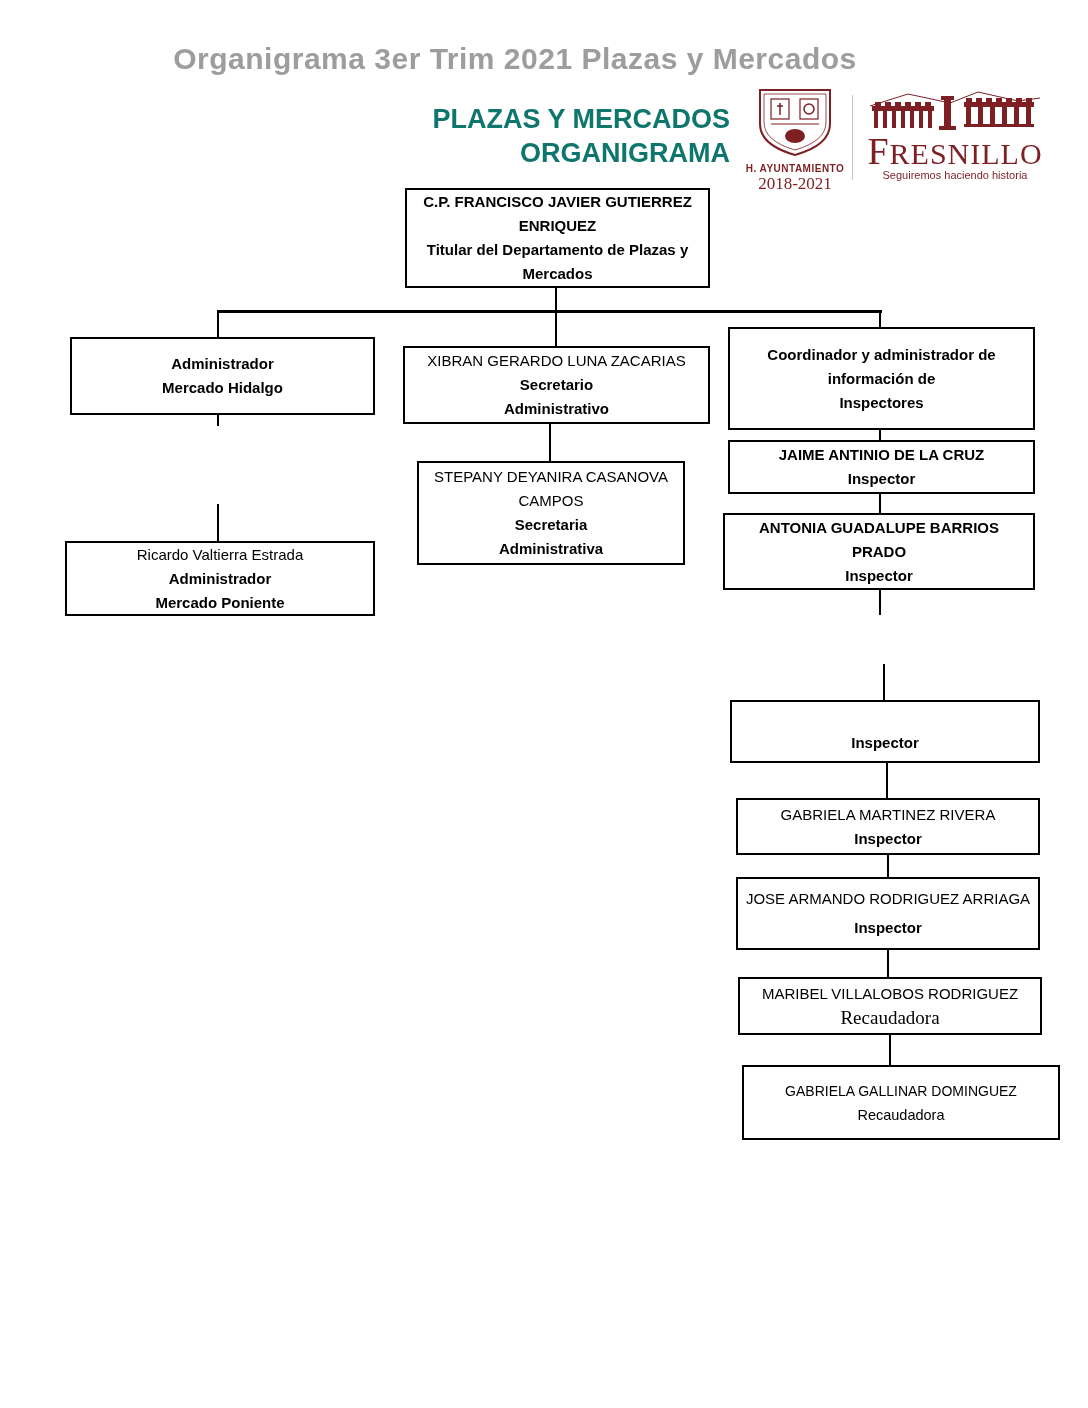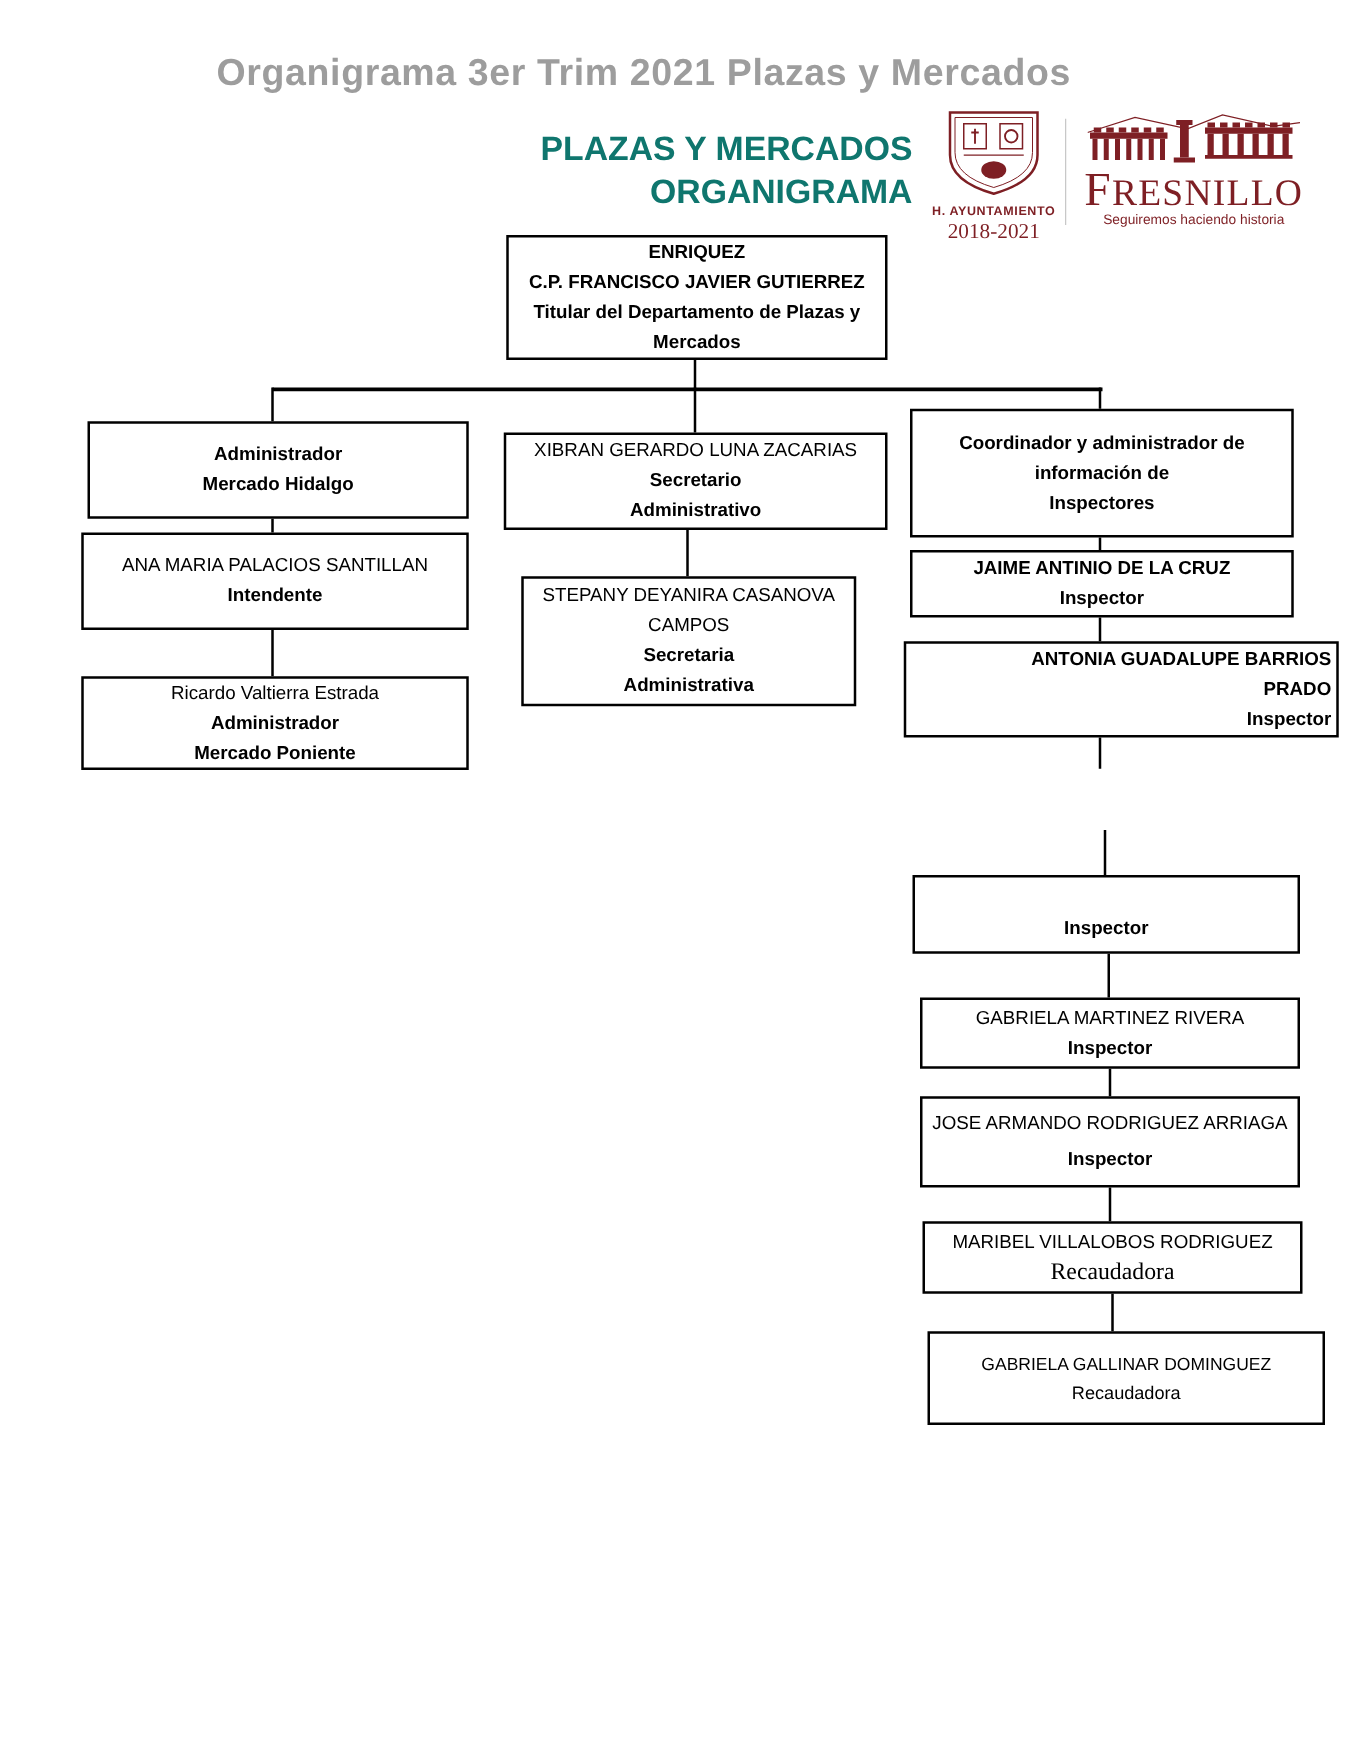--- a/index.html
+++ b/index.html
@@ -121,35 +121,31 @@
       <rect x="132" y="17" width="5" height="17" fill="#7e1f24"></rect>
       <rect x="144" y="17" width="5" height="17" fill="#7e1f24"></rect>
       <rect x="156" y="17" width="5" height="17" fill="#7e1f24"></rect>
       <rect x="94" y="34" width="70" height="3" fill="#7e1f24"></rect>
     </svg>
     <div class="fresnillo-name">FRESNILLO</div>
     <div class="fresnillo-tagline">Seguiremos haciendo historia</div>
   </div>
 
   <div class="node" style="left:405px;top:188px;width:305px;height:100px;">
+    <div class="b">C.P. FRANCISCO JAVIER GUTIERREZ</div>
     <div class="b">ENRIQUEZ</div>
-    <div class="b">C.P. FRANCISCO JAVIER GUTIERREZ</div>
     <div class="b">Titular del Departamento de Plazas y</div>
     <div class="b">Mercados</div>
   </div>
 
   <div class="node" style="left:70px;top:337px;width:305px;height:78px;">
     <div class="b">Administrador</div>
     <div class="b">Mercado Hidalgo</div>
   </div>
 
-  <div class="node" style="left:65px;top:426px;width:310px;height:78px;">
-    <div>ANA MARIA PALACIOS SANTILLAN</div>
-    <div class="b">Intendente</div>
-  </div>
 
   <div class="node" style="left:65px;top:541px;width:310px;height:75px;">
     <div>Ricardo Valtierra Estrada</div>
     <div class="b">Administrador</div>
     <div class="b">Mercado Poniente</div>
   </div>
 
   <div class="node" style="left:403px;top:346px;width:307px;height:78px;">
     <div>XIBRAN GERARDO LUNA ZACARIAS</div>
     <div class="b">Secretario</div>
@@ -167,21 +163,21 @@
     <div class="b">Coordinador y administrador de</div>
     <div class="b">información de</div>
     <div class="b">Inspectores</div>
   </div>
 
   <div class="node" style="left:728px;top:440px;width:307px;height:54px;">
     <div class="b">JAIME ANTINIO DE LA CRUZ</div>
     <div class="b">Inspector</div>
   </div>
 
-  <div class="node" style="left:723px;top:513px;width:348px;height:77px;align-items:flex-end;">
+  <div class="node" style="left:723px;top:513px;width:312px;height:77px;">
     <div class="b">ANTONIA GUADALUPE BARRIOS</div>
     <div class="b">PRADO</div>
     <div class="b">Inspector</div>
   </div>
 
 
   <div class="node pad-top" style="left:730px;top:700px;width:310px;height:63px;">
     <div class="b">Inspector</div>
   </div>
 

